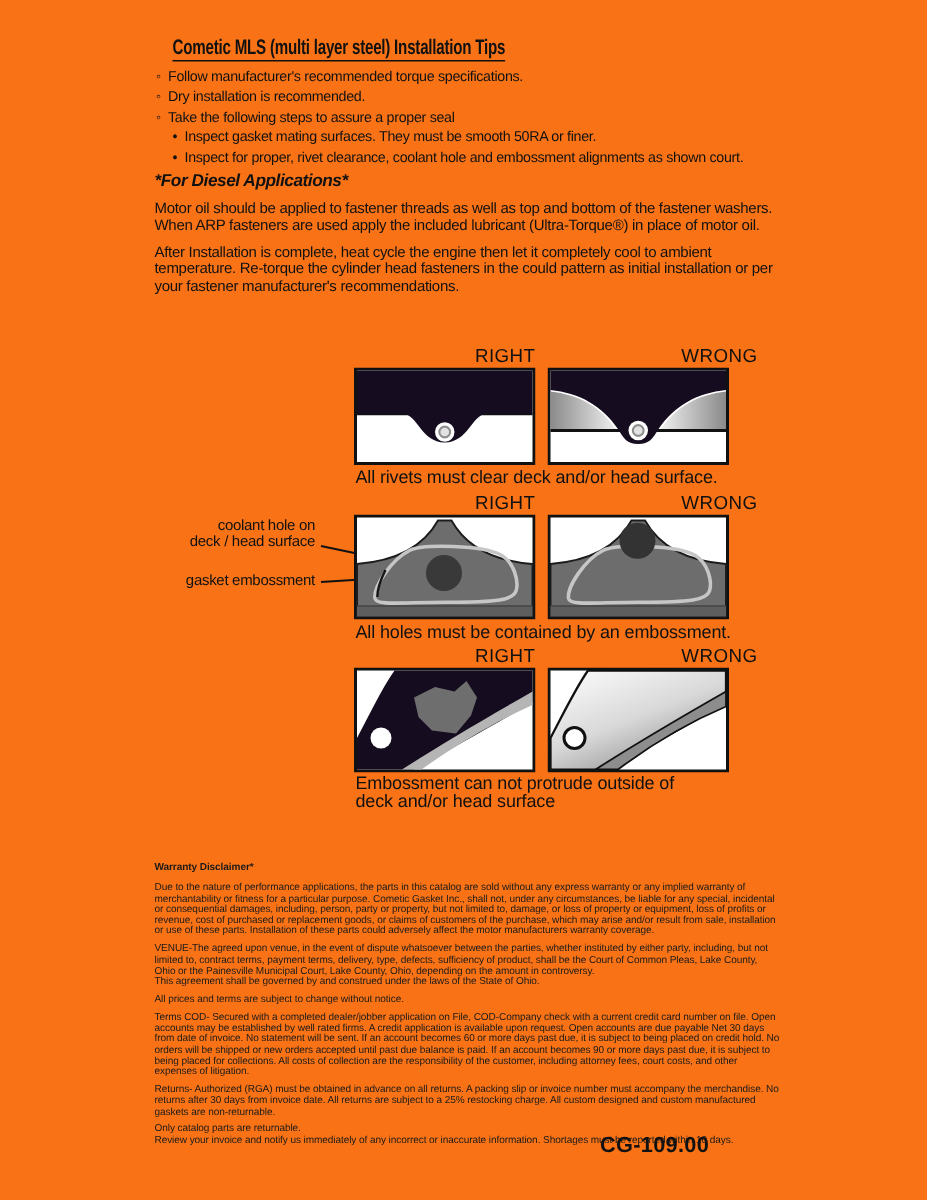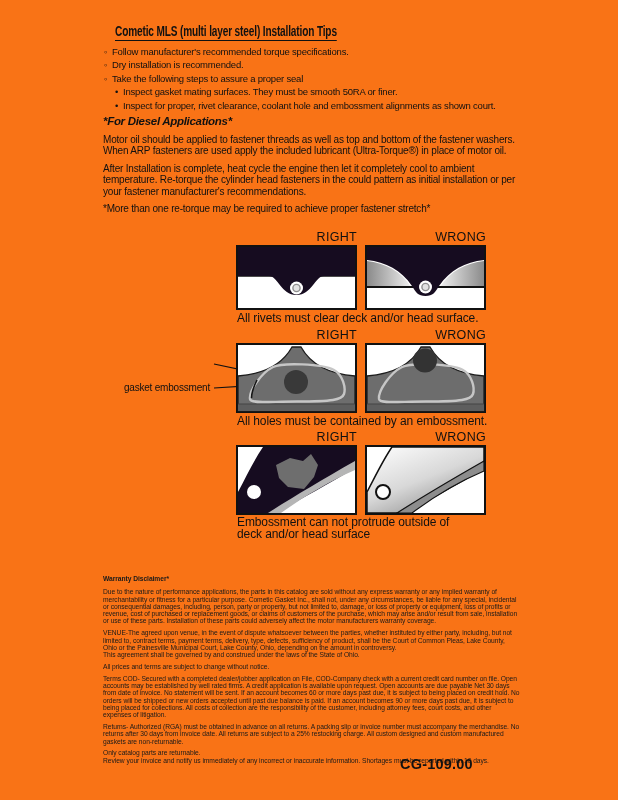--- a/index.html
+++ b/index.html
@@ -22,21 +22,21 @@
   .b-row .glyph { width:8px; flex:0 0 8px; }
   .b-sub { padding-left:11px; }
   
   .diesel-h { position:absolute; left:103px; top:115px; font-size:11.5px; font-weight:bold; letter-spacing:-0.3px;font-style:italic; }
   .para { position:absolute; left:103px; width:424px; font-size:10px; letter-spacing:-0.2px; line-height:11.3px; }
   .p1 { top:134px; }
   .p2 { top:163px; }
   .p3 { top:203px; }
   
   .dg-h { position:absolute; width:121px; text-align:right; font-size:12.5px; letter-spacing:0.3px; }
-  .h-l { left:236px; } .h-r { left:365px; }
+  .h-l { left:236px; } .h-r { left:384px; }
   .row1h { top:230px; } .row2h { top:328px; } .row3h { top:430px; }
   .panel { position:absolute; width:121px; }
   .panel svg { display:block; width:100%; height:100%; }
   .pnl1 { top:245px; height:65px; }
   .pnl2 { top:343px; height:70px; }
   .pnl3 { top:445px; height:70px; }
   .pos-l { left:236px; } .pos-r { left:365px; }
   .caption { position:absolute; left:237px; font-size:12px; letter-spacing:-0.1px; line-height:11.5px; }
   .cap1 { top:313px; width:260px; }
   .cap2 { top:416px; width:260px; }
@@ -80,21 +80,20 @@
     </div>
     <div class="b-row b-sub">
       <span class="glyph">•</span>
       <span>Inspect for proper, rivet clearance, coolant hole and embossment alignments as shown court.</span>
     </div>
   </div>
 
   <div class="diesel-h">*For Diesel Applications*</div>
   <div class="para p1">Motor oil should be applied to fastener threads as well as top and bottom of the fastener washers. When ARP fasteners are used apply the included lubricant (Ultra-Torque®) in place of motor oil.</div>
   <div class="para p2">After Installation is complete, heat cycle the engine then let it completely cool to ambient temperature. Re-torque the cylinder head fasteners in the could pattern as initial installation or per your fastener manufacturer's recommendations.</div>
-  <div class="para p3">*More than one re-torque may be required to achieve proper fastener stretch*</div>
 
   <div class="dg-h h-l row1h">RIGHT</div>
   <div class="dg-h h-r row1h">WRONG</div>
 
   <div class="panel pnl1 pos-l">
     <svg viewBox="0 0 121 65">
       <defs>
         <linearGradient id="ga" x1="0" y1="0" x2="1" y2="0">
             <stop offset="0" stop-color="#8f8f8f"></stop>
             <stop offset="1" stop-color="#ececec"></stop>
@@ -129,20 +128,24 @@
       <path d="M2,16 C20,18 36,26 46,42 L2,42 Z" fill="url(#gc)"></path>
       <path d="M119,16 C101,18 85,26 75,42 L119,42 Z" fill="url(#gd)"></path>
       <path d="M2,42 H119" stroke="#111" stroke-width="2"></path>
       <path d="M2,2 H119 V15 C100,17 85,25 74,41 C70,47.5 68,51 60.5,51 C53,51 51,47.5 47,41 C36,25 21,17 2,15 Z" fill="#160c20"></path>
       <circle cx="60.5" cy="42" r="6.5" fill="#ffffff"></circle>
       <circle cx="60.5" cy="42" r="3.6" fill="#e2e2e2" stroke="#8f8f8f" stroke-width="1.4"></circle>
     </svg>
   </div>
   <div class="caption cap1">All rivets must clear deck and/or head surface.</div>
 
+  <div class="callout co1">
+    <div>coolant hole on</div>
+    <div>deck / head surface</div>
+  </div>
   <div class="callout co2">gasket embossment</div>
   <svg class="leaders" viewBox="0 0 100 40">
     <line x1="9" y1="9" x2="90" y2="26" stroke="#111" stroke-width="1.2"></line>
     <line x1="9" y1="33" x2="57" y2="30" stroke="#111" stroke-width="1.2"></line>
   </svg>
 
   <div class="dg-h h-l row2h">RIGHT</div>
   <div class="dg-h h-r row2h">WRONG</div>
 
   <div class="panel pnl2 pos-l">

